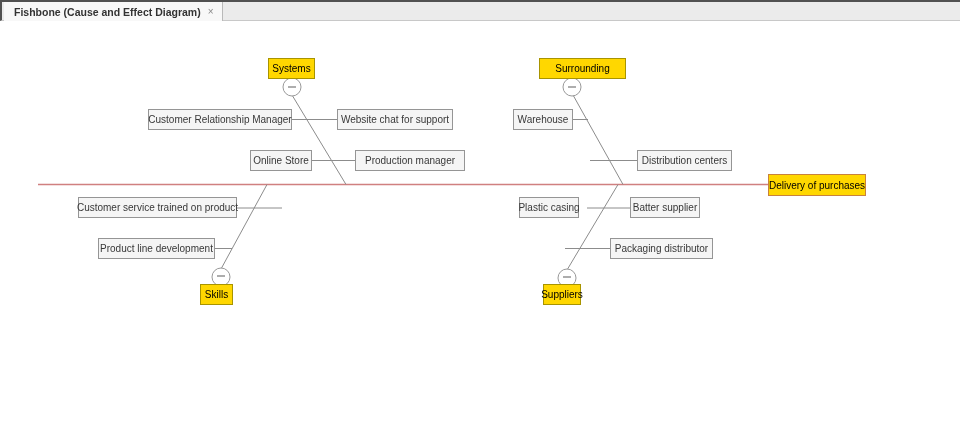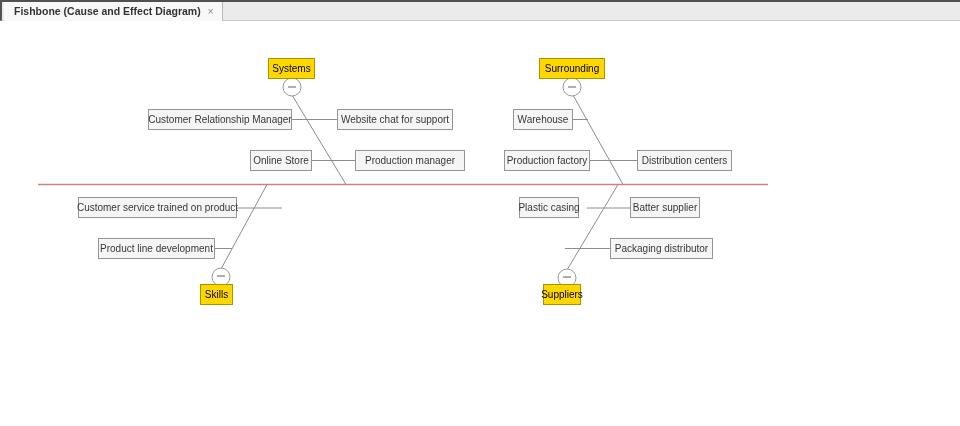--- a/index.html
+++ b/index.html
@@ -10,21 +10,21 @@
     overflow:hidden;
     position:relative;
   }
   
   .tabbar{
     position:absolute;top:0;left:0;width:958px;height:18px;
     background:#ebebeb;
     border-top:2px solid #515151;
     border-left:2px solid #515151;
     border-bottom:1px solid #c8c8c8;
-    display:flex;align-items:center;
+    display:flex;align-items:flex-start;
   }
   .tab{
     position:relative;
     margin-left:2px;
     height:19px; 
     background:#f8f8f8;
     border-right:1px solid #b9b9b9;
     display:flex;align-items:center;
     padding:0 8px 0 10px;
     font-size:10.5px;font-weight:700;color:#333;
@@ -99,32 +99,32 @@
       <circle cx="221" cy="277" r="9" stroke-width="1" fill="#ffffff" stroke="#999999"></circle>
       <line x1="217" y1="276" x2="225" y2="276" stroke="#777" stroke-width="1.2"></line>
     </g>
     <g>
       <circle cx="567" cy="278" r="9" stroke-width="1" fill="#ffffff" stroke="#999999"></circle>
       <line x1="563" y1="277" x2="571" y2="277" stroke="#777" stroke-width="1.2"></line>
     </g>
   </svg>
 
   <div class="node category" style="left:268px;top:58px;width:47px">Systems</div>
-  <div class="node category" style="left:539px;top:58px;width:66px">Surrounding</div>
+  <div class="node category" style="left:539px;top:58px;width:87px">Surrounding</div>
   <div class="node category" style="left:200px;top:284px;width:33px">Skills</div>
   <div class="node category" style="left:543px;top:284px;width:38px">Suppliers</div>
 
+  <div class="node effect" style="left:768px;top:174px;width:98px">Delivery of purchases</div>
 
   <div class="node cause" style="left:337px;top:109px;width:116px">Website chat for support</div>
   <div class="node cause" style="left:148px;top:109px;width:144px">Customer Relationship Manager</div>
   <div class="node cause" style="left:250px;top:150px;width:62px">Online Store</div>
   <div class="node cause" style="left:355px;top:150px;width:110px">Production manager</div>
 
   <div class="node cause" style="left:513px;top:109px;width:60px">Warehouse</div>
-  <div class="node cause" style="left:504px;top:150px;width:86px">Production factory</div>
   <div class="node cause" style="left:637px;top:150px;width:95px">Distribution centers</div>
 
   <div class="node cause" style="left:78px;top:197px;width:159px">Customer service trained on product</div>
   <div class="node cause" style="left:98px;top:238px;width:117px">Product line development</div>
 
   <div class="node cause" style="left:519px;top:197px;width:60px">Plastic casing</div>
   <div class="node cause" style="left:630px;top:197px;width:70px">Batter supplier</div>
   <div class="node cause" style="left:610px;top:238px;width:103px">Packaging distributor</div>
 </div>
 

